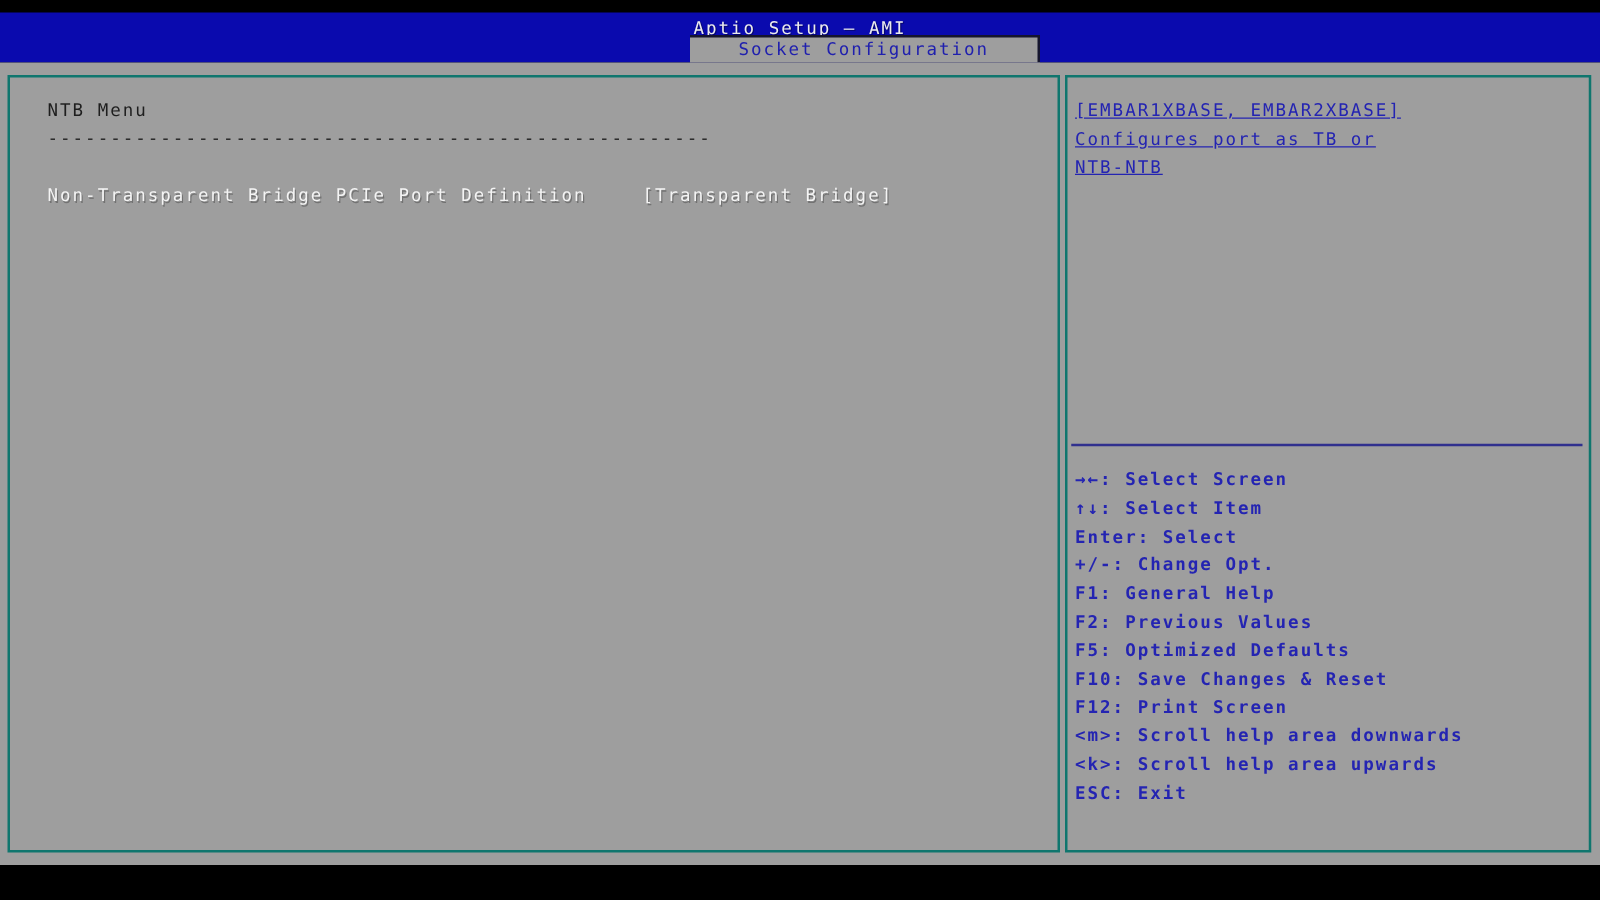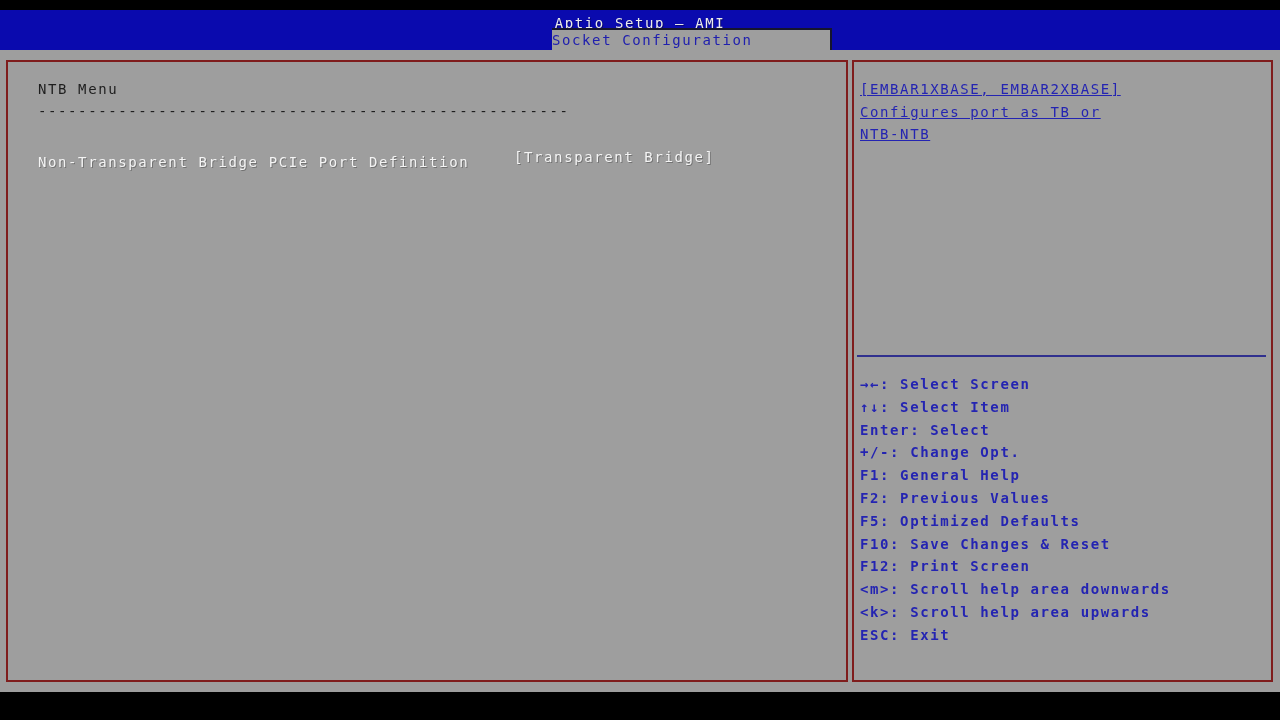--- a/index.html
+++ b/index.html
@@ -15,49 +15,49 @@
     position:absolute; left:0; top:10px; width:1280px; height:40px;
     background:#0a0aae;
   }
   .app-title {
     position:absolute; left:0; top:2px; width:100%;
     text-align:center; color:#ececec;
     text-shadow:1px 1px 0 rgba(0,0,0,0.35);
   }
   .tab {
     position:absolute; left:552px; top:18px; width:280px; height:22px;
-    background:#9e9e9e; color:#2020ae; line-height:21px;
+    background:#9e9e9e; color:#2020ae; text-align:center; line-height:21px;
     border-top:2px solid #15152e; border-right:2px solid #15152e;
     box-sizing:border-box;
   }
   
   .body-area {
     position:absolute; left:0; top:50px; width:1280px; height:642px;
     background:#9e9e9e;
   }
   .panel {
     position:absolute; box-sizing:border-box;
-    border:2px solid #7f1d1d; background:#9e9e9e;
+    border:2px solid #0f766e; background:#9e9e9e;
   }
   .panel-left  { left:6px;   top:60px; width:842px; height:622px; }
   .panel-right { left:852px; top:60px; width:421px; height:622px; }
 
   .section-title {
     position:absolute; left:30px; top:16px; color:#1e1e1e;
   }
   .dashes {
     position:absolute; left:30px; top:38px; color:#1e1e1e; white-space:nowrap;
   }
   .option-row {
     position:absolute; left:0; top:84px; width:100%; height:46px;
   }
   .option-label {
     position:absolute; left:30px; top:0; width:460px;
     color:#f4f4f4; text-shadow:1px 1px 0 rgba(0,0,0,0.28);
-    line-height:33px;
+    line-height:22px;
   }
   .option-value {
     position:absolute; left:506px; top:0;
     color:#f4f4f4; text-shadow:1px 1px 0 rgba(0,0,0,0.28);
     white-space:nowrap;
   }
   .help-text {
     position:absolute; left:6px; top:16px; width:405px;
     color:#2424b2; line-height:22.6px;text-decoration:underline;
   }

